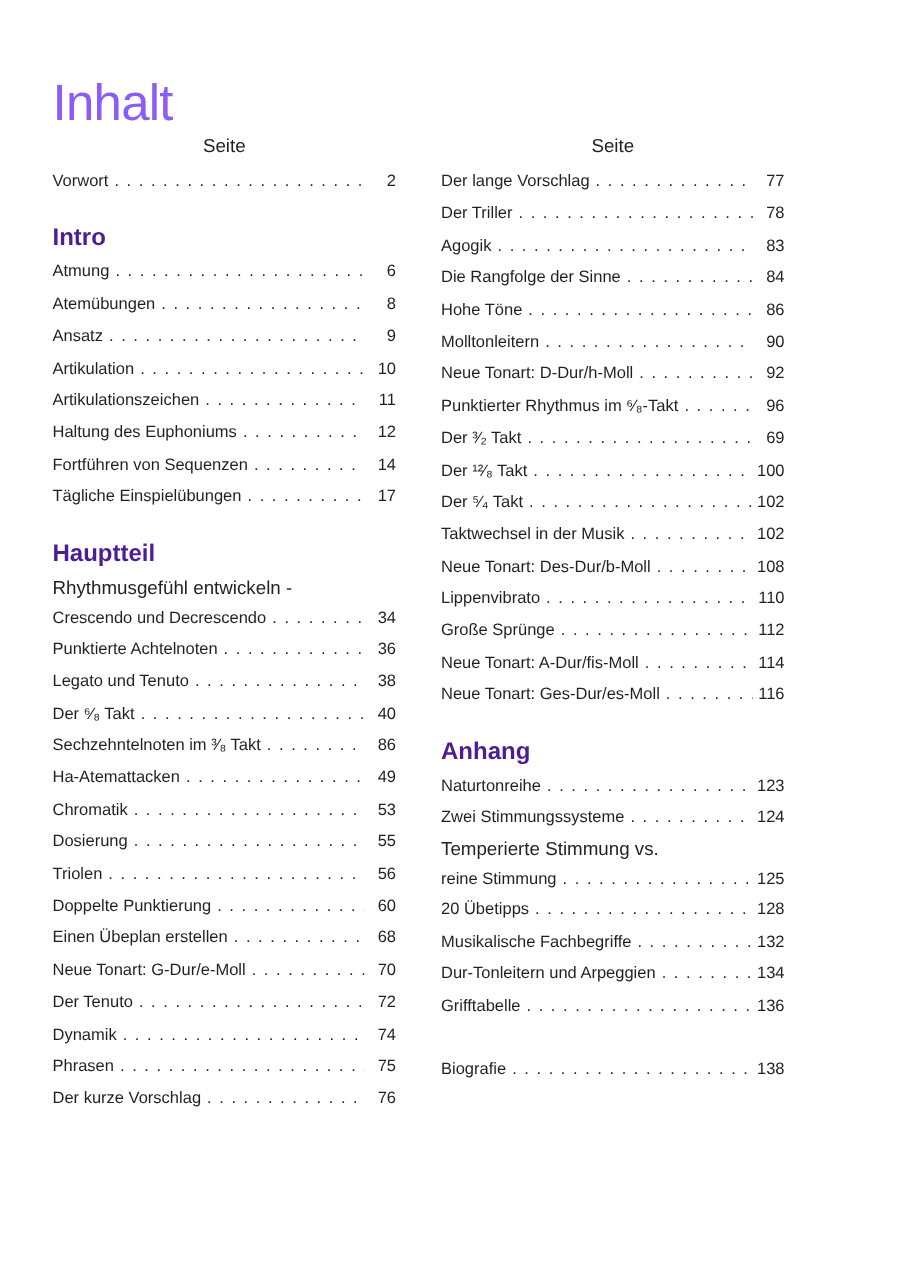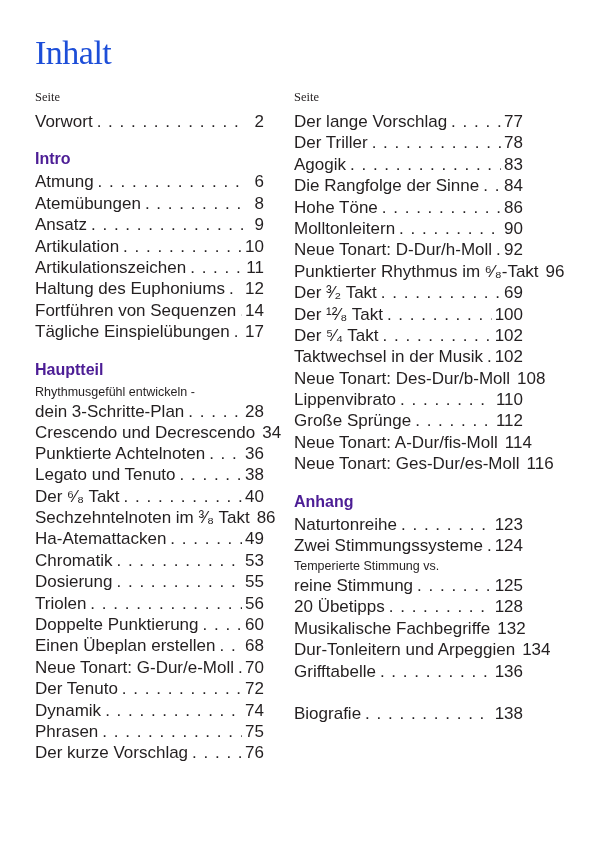--- a/index.html
+++ b/index.html
@@ -12,57 +12,55 @@
     width: 600px;
     height: 849px;
     background: #ffffff;
     font-family: "Liberation Sans", "DejaVu Sans", sans-serif;
     color: #231F20;
     overflow: hidden;
   }
   .doc-title {
     position: absolute;
     left: 35px;
-    top: 34px;
+    top: 50px;
     font-size: 34px;
     font-weight: 500;
     letter-spacing: -0.5px;
-    color: #1d4ed8;
-    font-family: Liberation Serif, serif;
+    color: #8b5cf6;
   }
   .toc-column {
     position: absolute;
     top: 90px;
     width: 229px;
   }
   .col-left  { left: 35px; }
   .col-right { left: 294px; }
   .col-header {
     height: 14px;
     margin-bottom: 7px;
-    text-align: left;
+    text-align: center;
     font-size: 12.5px;
     line-height: 14px;
-    font-family: Liberation Serif, serif;
   }
   .section-heading {
     margin: 17px 0 2px 0;
     height: 20px;
     line-height: 20px;
     font-size: 16px;
     font-weight: bold;
     color: #4c1d95;
   }
   .group { margin: 0; }
   .group.gap-before { margin-top: 21px; }
   .toc-entry {
     display: flex;
     align-items: baseline;
     height: 21.4px;
-    font-size: 17px;
+    font-size: 11px;
     line-height: 21.4px;
     white-space: nowrap;
   }
   .toc-entry .label {
     flex: 0 0 auto;
   }
   .toc-entry .dots {
     flex: 1 1 auto;
     overflow: hidden;
     margin: 0 3px 0 4px;
@@ -141,25 +139,20 @@
           <div class="toc-entry">
             <span class="label">Tägliche Einspielübungen</span>
             <span class="dots"></span>
             <span class="pagenum">17</span>
           </div>
         </div>
         <div class="group">
           <div class="section-heading">Hauptteil</div>
           <div class="twoline">
             <div class="line1">Rhythmusgefühl entwickeln -</div>
-            <div class="toc-entry">
-              <span class="label">dein 3-Schritte-Plan</span>
-              <span class="dots"></span>
-              <span class="pagenum">28</span>
-            </div>
           </div>
           <div class="toc-entry">
             <span class="label">Crescendo und Decrescendo</span>
             <span class="dots"></span>
             <span class="pagenum">34</span>
           </div>
           <div class="toc-entry">
             <span class="label">Punktierte Achtelnoten</span>
             <span class="dots"></span>
             <span class="pagenum">36</span>

